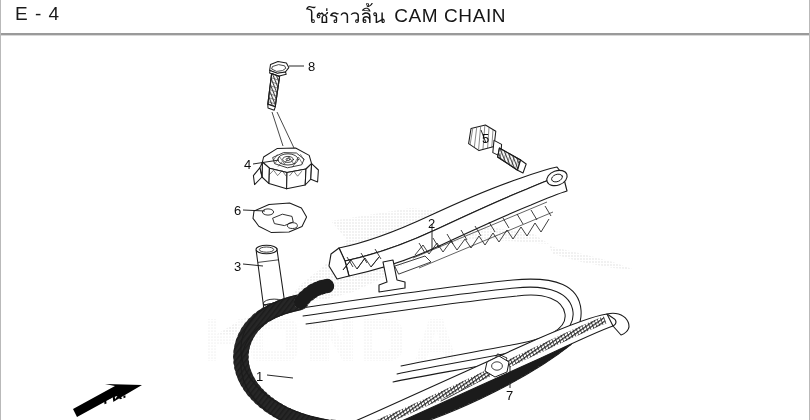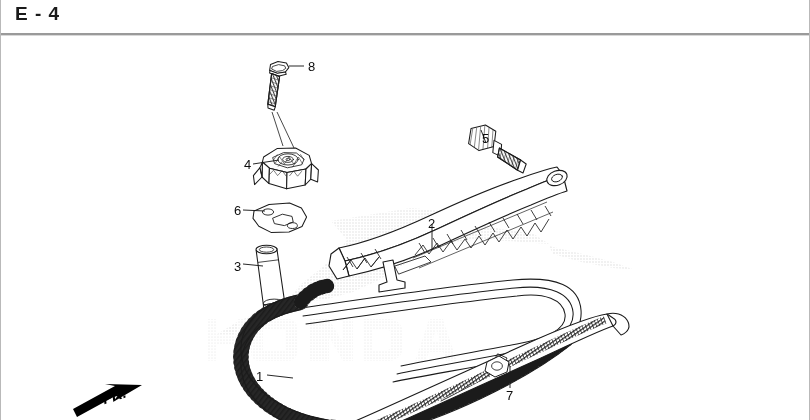--- a/index.html
+++ b/index.html
@@ -20,21 +20,20 @@
     box-sizing: border-box;
     border-left: 1px solid #b9b9b9;
     border-right: 1px solid #b9b9b9;
   }
   
   #header {
     position: absolute;
     left: 0; top: 0;
     width: 810px;
     height: 34px;
-    font-weight: bold;
   }
   #page-code {
     position: absolute;
     left: 14px;
     top: 3px;
     font-size: 19px;
     letter-spacing: 1px;
     color: #1a1a1a;
     font-family: "Liberation Sans", sans-serif;
     white-space: nowrap;
@@ -107,20 +106,23 @@
     font-family: "Liberation Sans", sans-serif;
   }
 </style>
 </head>
 <body>
 
 <div id="page">
 
   <div id="header">
     <div id="page-code">E - 4</div>
+    <div id="title-wrap">
+      <span id="title-th">โซ่ราวลิ้น</span><span id="title-en">CAM CHAIN</span>
+    </div>
     <div id="code-divider"></div>
     <div id="code-divider-inner"></div>
   </div>
 
   <div id="diagram">
     <svg width="810" height="384" viewBox="0 0 810 384" xmlns="http://www.w3.org/2000/svg">
       <defs>
 
         <pattern id="dots" width="3" height="3" patternUnits="userSpaceOnUse">
           <rect width="3" height="3" fill="#ffffff"></rect>

